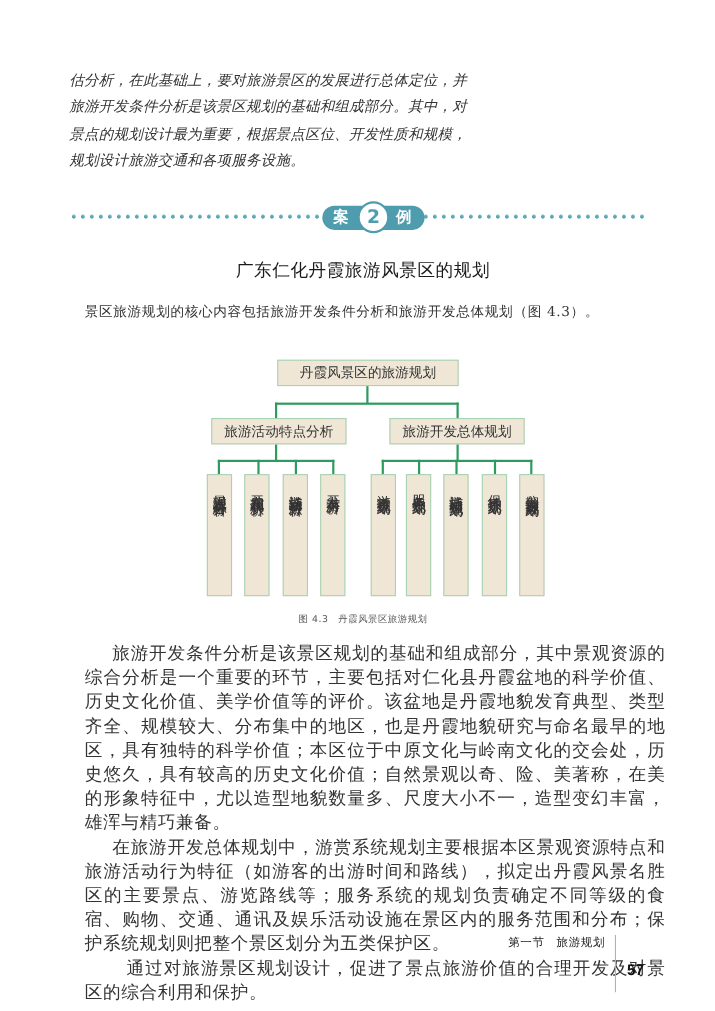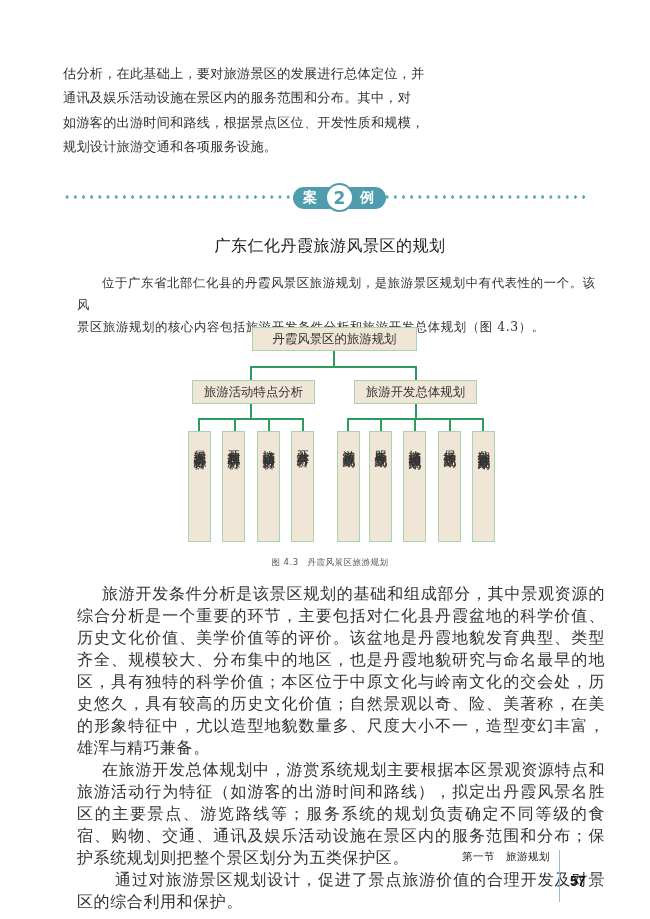--- a/index.html
+++ b/index.html
@@ -1,19 +1,19 @@
 <!DOCTYPE html>
 <html><head>
 <meta charset="utf-8">
 <style>
   * { margin: 0; padding: 0; box-sizing: border-box; }
   html, body { width: 650px; height: 919px; background: #ffffff; overflow: hidden; }
   body { position: relative; font-family: "DejaVu Serif", "Liberation Serif", serif; color: #2a2a2a; }
 
-  .intro { position: absolute; left: 63px; top: 62px; width: 372px; font-size: 13.2px; line-height: 24.3px; letter-spacing: 0.2px; color: #333; }
+  .intro { position: absolute; left: 63px; top: 62px; width: 372px; font-size: 13.2px; line-height: 24.3px; letter-spacing: 0.2px; color: #333; font-style: italic; }
 
   .divider { position: absolute; top: 193px; height: 8px; }
   .divider .dots { position: absolute; top: 2px; height: 4px; background-image: radial-gradient(circle, #5aa9b8 1.6px, transparent 1.8px); background-size: 8.2px 4px; background-repeat: repeat-x; }
   .divider.left { left: 63px; width: 235px; }
   .divider.right { left: 383px; width: 205px; }
   .divider .dots { left: 0; right: 0; }
 
   .badge { position: absolute; left: 293px; top: 183px; width: 93px; height: 28px; }
   .badge .pill { position: absolute; left: 0; top: 4px; width: 93px; height: 22px; background: #4e9cad; border-radius: 11px; }
   .badge .circle { position: absolute; left: 32px; top: 0; width: 29px; height: 29px; border-radius: 50%; background: #ffffff; border: 2.5px solid #4e9cad; display: flex; align-items: center; justify-content: center; font-family: "DejaVu Sans", sans-serif; font-weight: bold; font-size: 17px; color: #4e9cad; }
@@ -41,42 +41,41 @@
 
   .footer-section { position: absolute; left: 462px; top: 850px; font-size: 10.5px; color: #222; font-family: "DejaVu Sans", sans-serif; letter-spacing: 0.5px; }
   .footer-sep { position: absolute; left: 559px; top: 850px; width: 1px; height: 52px; background: #9cb8cc; }
   .page-num { position: absolute; left: 570px; top: 849px; font-size: 14px; font-weight: bold; color: #111; font-family: "Liberation Sans", sans-serif; margin-top: 24px; }
 </style>
 </head>
 <body>
 
 <div class="intro">
   <div>估分析，在此基础上，要对旅游景区的发展进行总体定位，并</div>
-  <div>通讯及娱乐活动设施在景区内的服务范围和分布。其中，对</div>
-  <div>如游客的出游时间和路线，根据景点区位、开发性质和规模，</div>
+  <div>旅游开发条件分析是该景区规划的基础和组成部分。其中，对</div>
+  <div>景点的规划设计最为重要，根据景点区位、开发性质和规模，</div>
   <div>规划设计旅游交通和各项服务设施。</div>
 </div>
 
 <div class="divider left">
     <div class="dots"></div>
   </div>
 <div class="divider right">
     <div class="dots"></div>
   </div>
 <div class="badge">
   <div class="pill"></div>
   <span class="char l">案</span>
   <div class="circle">2</div>
   <span class="char r">例</span>
 </div>
 
 <div class="title">广东仁化丹霞旅游风景区的规划</div>
 
 <div class="para p1">
-  <div class="first">位于广东省北部仁化县的丹霞风景区旅游规划，是旅游景区规划中有代表性的一个。该风</div>
   <div>景区旅游规划的核心内容包括旅游开发条件分析和旅游开发总体规划（图 4.3）。</div>
 </div>
 
 <div class="diagram">
 
   <div class="line" style="left:333px; top:350px; width:2px; height:17px;"></div>
   <div class="line" style="left:250px; top:366px; width:167px; height:2px;"></div>
   <div class="line" style="left:250px; top:366px; width:2px; height:15px;"></div>
   <div class="line" style="left:415px; top:366px; width:2px; height:15px;"></div>
 

